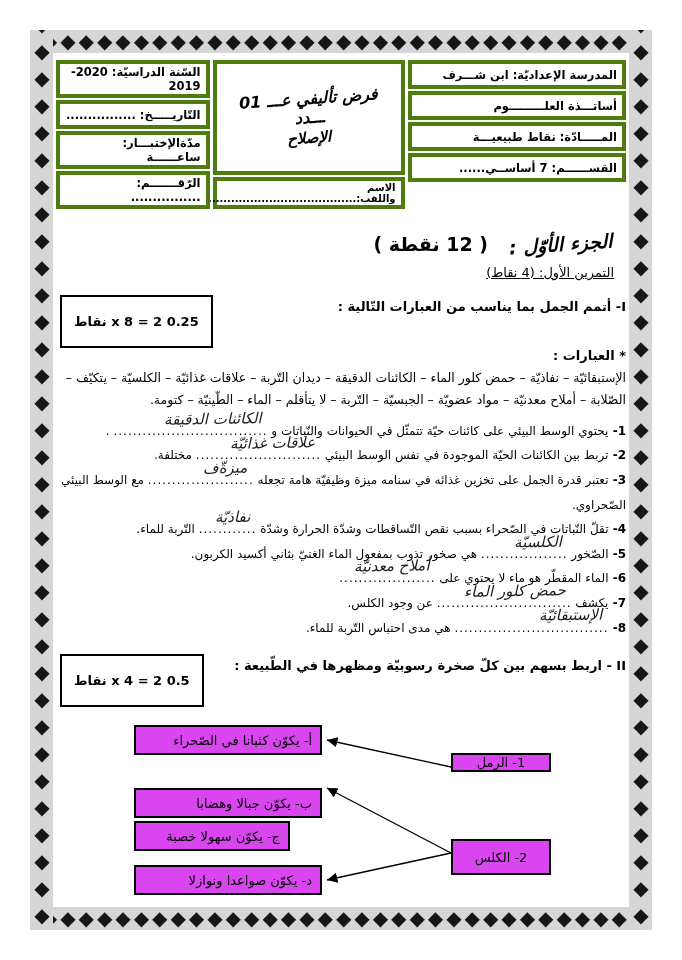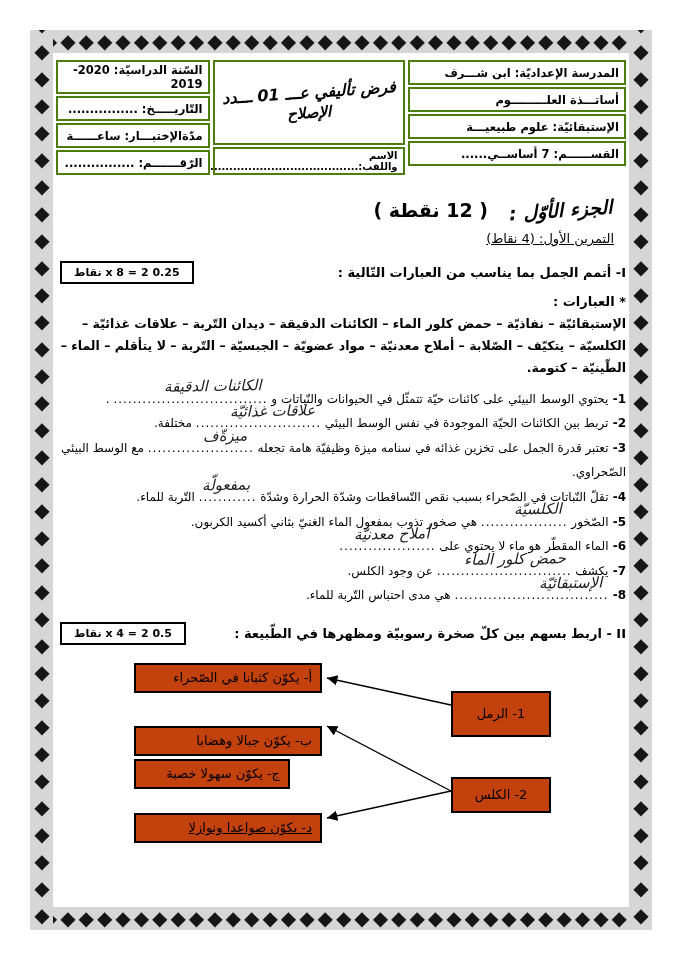--- a/index.html
+++ b/index.html
@@ -17,81 +17,81 @@
   .band-right  { top:30px; bottom:30px; right:30px; width:23px; writing-mode:vertical-rl; line-height:23px; }
 
   .content { position:absolute; top:60px; left:56px; right:56px; bottom:58px; }
 
   
   .header { display:flex; gap:3px; }
   .hcol { display:flex; flex-direction:column; gap:2px; }
   .hcol-right { width:239px; }
   .hcol-center { width:192px; }
   .hcol-left { width:168px; }
-  .hcell { border:2px solid #4d7c0f; padding:1px 5px; font-size:11.5px; font-weight:bold;
+  .hcell { border:4px solid #4d7c0f; padding:1px 5px; font-size:11.5px; font-weight:bold;
            min-height:19px; display:flex; align-items:center; background:#fff; }
   .hcell-big { flex:1; flex-direction:column; justify-content:center; min-height:73px; }
   .hand { font-style:italic; transform:rotate(-4deg); text-align:center; }
   .title1 { font-size:16px; font-weight:bold; }
   .title2 { font-size:15px; font-weight:bold; margin-top:2px; }
   .hcell-name { font-size:10px; }
 
   
   .part-heading { margin:24px 14px 0 0; font-size:19px; font-weight:bold; }
   .part-label { font-style:italic; letter-spacing:1px; }
   .part-points { margin-right:14px; }
 
   .exo-title { margin:10px 12px 0 0; font-size:13px; font-weight:normal;
                text-decoration:underline; display:inline-block; }
 
   .row-split { display:flex; justify-content:space-between; align-items:flex-start; margin-top:14px; }
   .instruction { font-size:13px; padding-top:4px;font-weight:bold; }
-  .score-box { border:2px solid #000; padding:3px 12px; font-size:11px; font-weight:bold;
+  .score-box { border:2px solid #000; padding:17px 12px; font-size:13px; font-weight:bold;
                white-space:nowrap; margin-left:4px; }
 
-  .terms-label { margin-top:10px; font-size:13px; font-weight:bold;text-align:right; }
-  .terms { margin-top:4px; font-size:12.5px; font-weight:bold; line-height:1.75; text-align:right; }
+  .terms-label { margin-top:0; font-size:13px; font-weight:bold;text-align:right; }
+  .terms { margin-top:4px; font-size:12.5px; font-weight:normal; line-height:1.75; text-align:right; }
 
   .sentences { margin-top:8px; font-size:12px; line-height:2.05; }
   .sentence { margin:0; }
   .snum { font-weight:bold; }
   .blank { position:relative; display:inline-block; }
   .dots { letter-spacing:1px; }
   .ans { position:absolute; right:6px; bottom:9px; font-size:15px; font-style:italic;
          white-space:nowrap; color:#1c1c1c; transform:rotate(-1deg); }
 
   
   .diagram { position:relative; height:200px; margin-top:10px; }
   .mbox { position:absolute; border:2px solid #000; display:flex; align-items:center;
-          padding:0 8px; font-size:13px; background:#c2410c; box-sizing:border-box; }
+          padding:0 8px; font-size:13px; background:#d946ef; box-sizing:border-box; }
   .mbox-a { left:78px;  top:8px;   width:188px; height:30px; }
   .mbox-b { left:78px;  top:71px;  width:188px; height:30px; }
   .mbox-c { left:78px;  top:104px; width:156px; height:30px; }
-  .mbox-d { left:78px;  top:158px; width:188px; height:30px;text-decoration:underline; }
-  .mbox-1 { left:395px; top:36px;  width:100px; height:46px; justify-content:center; }
+  .mbox-d { left:78px;  top:148px; width:188px; height:30px; }
+  .mbox-1 { left:395px; top:36px;  width:100px; height:19px; justify-content:center; }
   .mbox-2 { left:395px; top:122px; width:100px; height:36px; justify-content:center; }
   .arrows { position:absolute; left:0; top:0; width:570px; height:200px; pointer-events:none; }
 </style>
 </head>
 <body>
 
 <div class="page">
 
   <div class="band band-top">◆◆◆◆◆◆◆◆◆◆◆◆◆◆◆◆◆◆◆◆◆◆◆◆◆◆◆◆◆◆◆◆◆◆◆◆◆◆◆◆◆◆◆◆◆◆◆◆◆◆◆◆◆◆◆◆◆◆◆◆◆◆◆◆◆◆◆◆◆◆◆◆◆◆◆◆◆◆◆◆</div>
   <div class="band band-bottom">◆◆◆◆◆◆◆◆◆◆◆◆◆◆◆◆◆◆◆◆◆◆◆◆◆◆◆◆◆◆◆◆◆◆◆◆◆◆◆◆◆◆◆◆◆◆◆◆◆◆◆◆◆◆◆◆◆◆◆◆◆◆◆◆◆◆◆◆◆◆◆◆◆◆◆◆◆◆◆◆</div>
   <div class="band band-left">◆◆◆◆◆◆◆◆◆◆◆◆◆◆◆◆◆◆◆◆◆◆◆◆◆◆◆◆◆◆◆◆◆◆◆◆◆◆◆◆◆◆◆◆◆◆◆◆◆◆◆◆◆◆◆◆◆◆◆◆◆◆◆◆◆◆◆◆◆◆◆◆◆◆◆◆◆◆◆◆</div>
   <div class="band band-right">◆◆◆◆◆◆◆◆◆◆◆◆◆◆◆◆◆◆◆◆◆◆◆◆◆◆◆◆◆◆◆◆◆◆◆◆◆◆◆◆◆◆◆◆◆◆◆◆◆◆◆◆◆◆◆◆◆◆◆◆◆◆◆◆◆◆◆◆◆◆◆◆◆◆◆◆◆◆◆◆</div>
 
   <div class="content">
 
     <div class="header">
       <div class="hcol hcol-right">
         <div class="hcell">المدرسة الإعداديّة: ابن شـــرف</div>
         <div class="hcell">أساتـــذة العلـــــــــوم</div>
-        <div class="hcell">الإستبقائيّة: علوم طبيعيـــة</div>
+        <div class="hcell">المـــــادّة: نقاط طبيعيـــة</div>
         <div class="hcell">القســــــم: 7 أساســي......</div>
       </div>
       <div class="hcol hcol-center">
         <div class="hcell hcell-big">
           <div class="hand title1">فرض تأليفي عـــ 01 ـــدد</div>
           <div class="hand title2">الإصلاح</div>
         </div>
         <div class="hcell hcell-name">الاسم واللقب:............................................</div>
       </div>
       <div class="hcol hcol-left">
@@ -116,21 +116,21 @@
       <div class="score-box">0.25 x 8 = 2 نقاط</div>
     </div>
 
     <div class="terms-label">* العبارات :</div>
     <div class="terms">الإستبقائيّة – نفاذيّة – حمض كلور الماء – الكائنات الدقيقة – ديدان التّربة – علاقات غذائيّة – الكلسيّة – يتكيّف – الصّلابة – أملاح معدنيّة – مواد عضويّة – الجبسيّة – التّربة – لا يتأقلم – الماء – الطّينيّة – كتومة.</div>
 
     <div class="sentences">
       <div class="sentence"><span class="snum">1- </span><span>يحتوي الوسط البيئي على كائنات حيّة تتمثّل في الحيوانات والنّباتات و </span><span class="blank"><span class="ans">الكائنات الدقيقة</span><span class="dots">................................</span></span><span> .</span></div>
       <div class="sentence"><span class="snum">2- </span><span>تربط بين الكائنات الحيّة الموجودة في نفس الوسط البيئي </span><span class="blank"><span class="ans">علاقات غذائيّة</span><span class="dots">..........................</span></span><span> مختلفة.</span></div>
       <div class="sentence"><span class="snum">3- </span><span>تعتبر قدرة الجمل على تخزين غذائه في سنامه ميزة وظيفيّة هامة تجعله </span><span class="blank"><span class="ans">ميزةّف</span><span class="dots">......................</span></span><span> مع الوسط البيئي الصّحراوي.</span></div>
-      <div class="sentence"><span class="snum">4- </span><span>تقلّ النّباتات في الصّحراء بسبب نقص التّساقطات وشدّة الحرارة وشدّة </span><span class="blank"><span class="ans">بمفعولّة</span><span class="dots">............</span></span><span> التّربة للماء.</span></div>
+      <div class="sentence"><span class="snum">4- </span><span>تقلّ النّباتات في الصّحراء بسبب نقص التّساقطات وشدّة الحرارة وشدّة </span><span class="blank"><span class="ans">نفاذيّة</span><span class="dots">............</span></span><span> التّربة للماء.</span></div>
       <div class="sentence"><span class="snum">5- </span><span>الصّخور </span><span class="blank"><span class="ans">الكلسيّة</span><span class="dots">..................</span></span><span> هي صخور تذوب بمفعول الماء الغنيّ بثاني أكسيد الكربون.</span></div>
       <div class="sentence"><span class="snum">6- </span><span>الماء المقطّر هو ماء لا يحتوي على </span><span class="blank"><span class="ans">أملاح معدنيّة</span><span class="dots">....................</span></span><span></span></div>
       <div class="sentence"><span class="snum">7- </span><span>يكشف </span><span class="blank"><span class="ans">حمض كلور الماء</span><span class="dots">............................</span></span><span> عن وجود الكلس.</span></div>
       <div class="sentence"><span class="snum">8- </span><span></span><span class="blank"><span class="ans">الإستبقائيّة</span><span class="dots">................................</span></span><span> هي مدى احتباس التّربة للماء.</span></div>
     </div>
 
     <div class="row-split">
       <div class="instruction">II - اربط بسهم بين كلّ صخرة رسوبيّة ومظهرها في الطّبيعة :</div>
       <div class="score-box">0.5 x 4 = 2 نقاط</div>
     </div>

